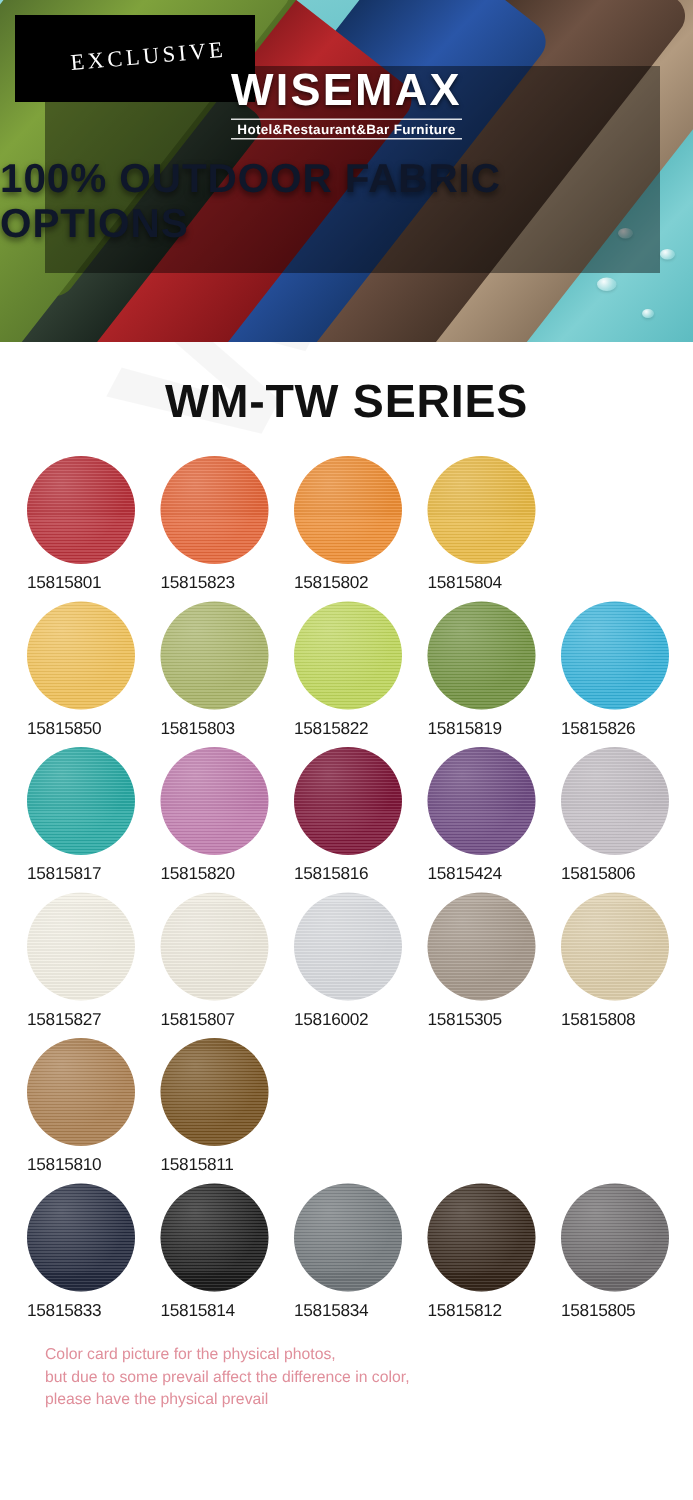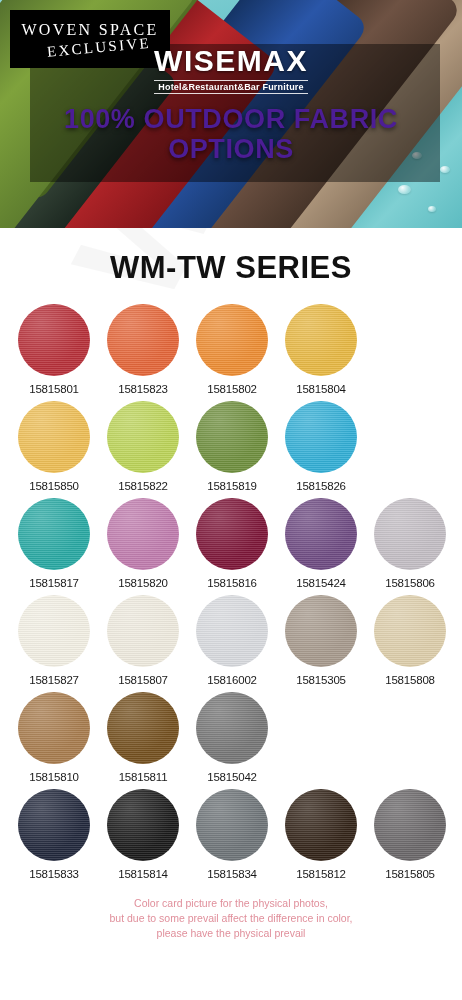--- a/index.html
+++ b/index.html
@@ -129,22 +129,22 @@
   }
   .brand-sub {
     color:#ffffff; font-size:9px; font-weight:bold;
     letter-spacing:.2px; margin-top:3px;
     border-top:1px solid rgba(255,255,255,.85);
     border-bottom:1px solid rgba(255,255,255,.85);
     display:inline-block; padding:1px 4px;text-align:right;
   }
   .headline {
     position:absolute; left:0; top:104px; width:462px;
-    z-index:7; text-align:center;
-    color:#4c1d95; font-size:27px; font-weight:bold;
+    z-index:7; 
+    color:#0f172a; font-size:27px; font-weight:bold;
     letter-spacing:.6px; line-height:1.12;
     text-shadow:0 2px 4px rgba(0,0,0,.55);
   }
 
   
   .catalog {
     position:relative;
     width:462px;
     background:#ffffff;
     padding-top:8px;
@@ -174,21 +174,21 @@
   .grid { position:relative; z-index:2; }
   .row {
     display:flex;
     justify-content:flex-start;
     padding:0 0 0 18px;
     margin-bottom:6px;
   }
   .cell {
     width:72px;
     margin-right:17px;
-    text-align:center;
+    text-align:left;
   }
   .cell:last-child { margin-right:0; }
   .swatch {
     width:72px; height:72px;
     border-radius:50%;
     position:relative;
     overflow:hidden;
   }
   .swatch::after {
     content:"";
@@ -212,21 +212,20 @@
   .code {
     font-size:11.5px;
     color:#1a1a1a;
     margin-top:7px;
     letter-spacing:-.2px;
     white-space:nowrap;
   }
 
   .footer {
     position:relative; z-index:2;
-    text-align:center;
     color:#e08f9b;
     font-size:10.5px;
     line-height:1.45;
     padding:10px 30px 10px 30px;
   }
 </style>
 </head>
 <body>
 
 <div class="banner">
@@ -242,21 +241,20 @@
   <div class="roll roll-green"></div>
 
   <div class="droplet d1"></div>
   <div class="droplet d2"></div>
   <div class="droplet d3"></div>
   <div class="droplet d4"></div>
 
   <div class="overlay-panel"></div>
 
   <div class="woven-box">
-    <div class="woven-l1">WOVEN SPACE</div>
     <div class="woven-l2">EXCLUSIVE</div>
   </div>
 
   <div class="brand-wrap">
     <div class="brand-name">WISEMAX</div>
     <div class="brand-sub">Hotel&amp;Restaurant&amp;Bar  Furniture</div>
   </div>
 
   <div class="headline">100% OUTDOOR FABRIC OPTIONS</div>
 </div>
@@ -286,20 +284,24 @@
         <div class="code">15815804</div>
       </div>
     </div>
 
     <div class="row">
       <div class="cell">
         <div class="swatch" style="background: rgb(237, 190, 85);"></div>
         <div class="code">15815850</div>
       </div>
       <div class="cell">
+        <div class="swatch" style="background: rgb(167, 178, 103);"></div>
+        <div class="code">15815803</div>
+      </div>
+      <div class="cell">
         <div class="swatch" style="background: rgb(188, 212, 89);"></div>
         <div class="code">15815822</div>
       </div>
       <div class="cell">
         <div class="swatch" style="background: rgb(111, 143, 62);"></div>
         <div class="code">15815819</div>
       </div>
       <div class="cell">
         <div class="swatch" style="background: rgb(51, 175, 214);"></div>
         <div class="code">15815826</div>
@@ -353,24 +355,20 @@
     </div>
 
     <div class="row">
       <div class="cell">
         <div class="swatch" style="background: rgb(168, 124, 78);"></div>
         <div class="code">15815810</div>
       </div>
       <div class="cell">
         <div class="swatch" style="background: rgb(116, 80, 31);"></div>
         <div class="code">15815811</div>
-      </div>
-      <div class="cell">
-        <div class="swatch" style="background: rgb(118, 118, 118);"></div>
-        <div class="code">15815042</div>
       </div>
     </div>
 
     <div class="row">
       <div class="cell">
         <div class="swatch" style="background: rgb(34, 40, 60);"></div>
         <div class="code">15815833</div>
       </div>
       <div class="cell">
         <div class="swatch" style="background: rgb(26, 26, 26);"></div>

